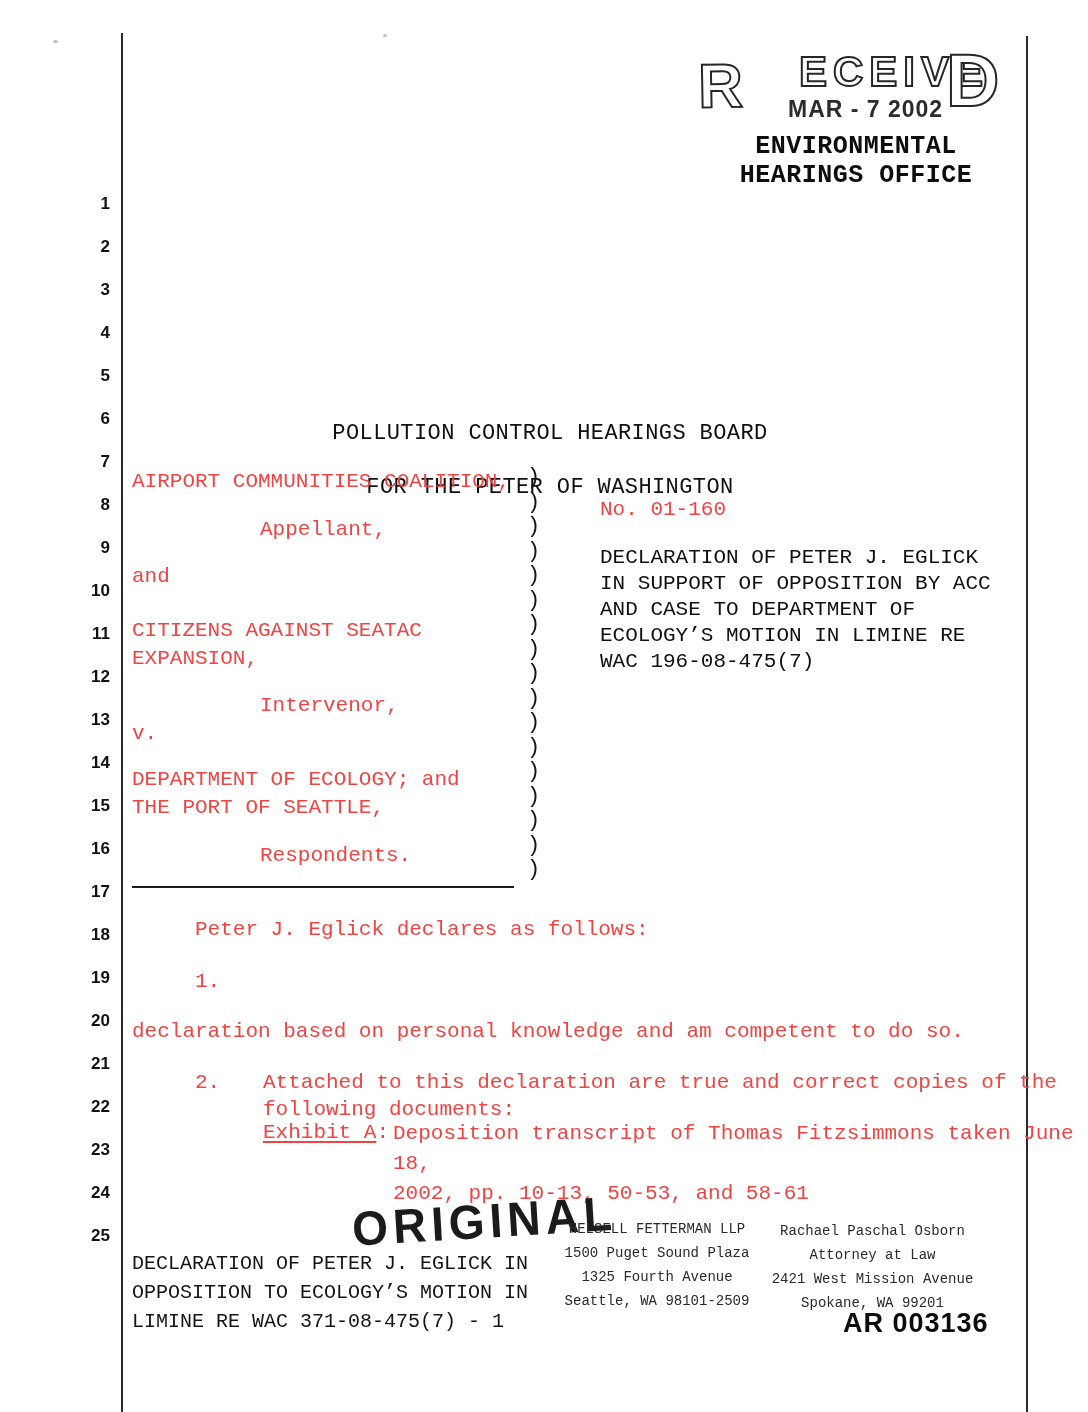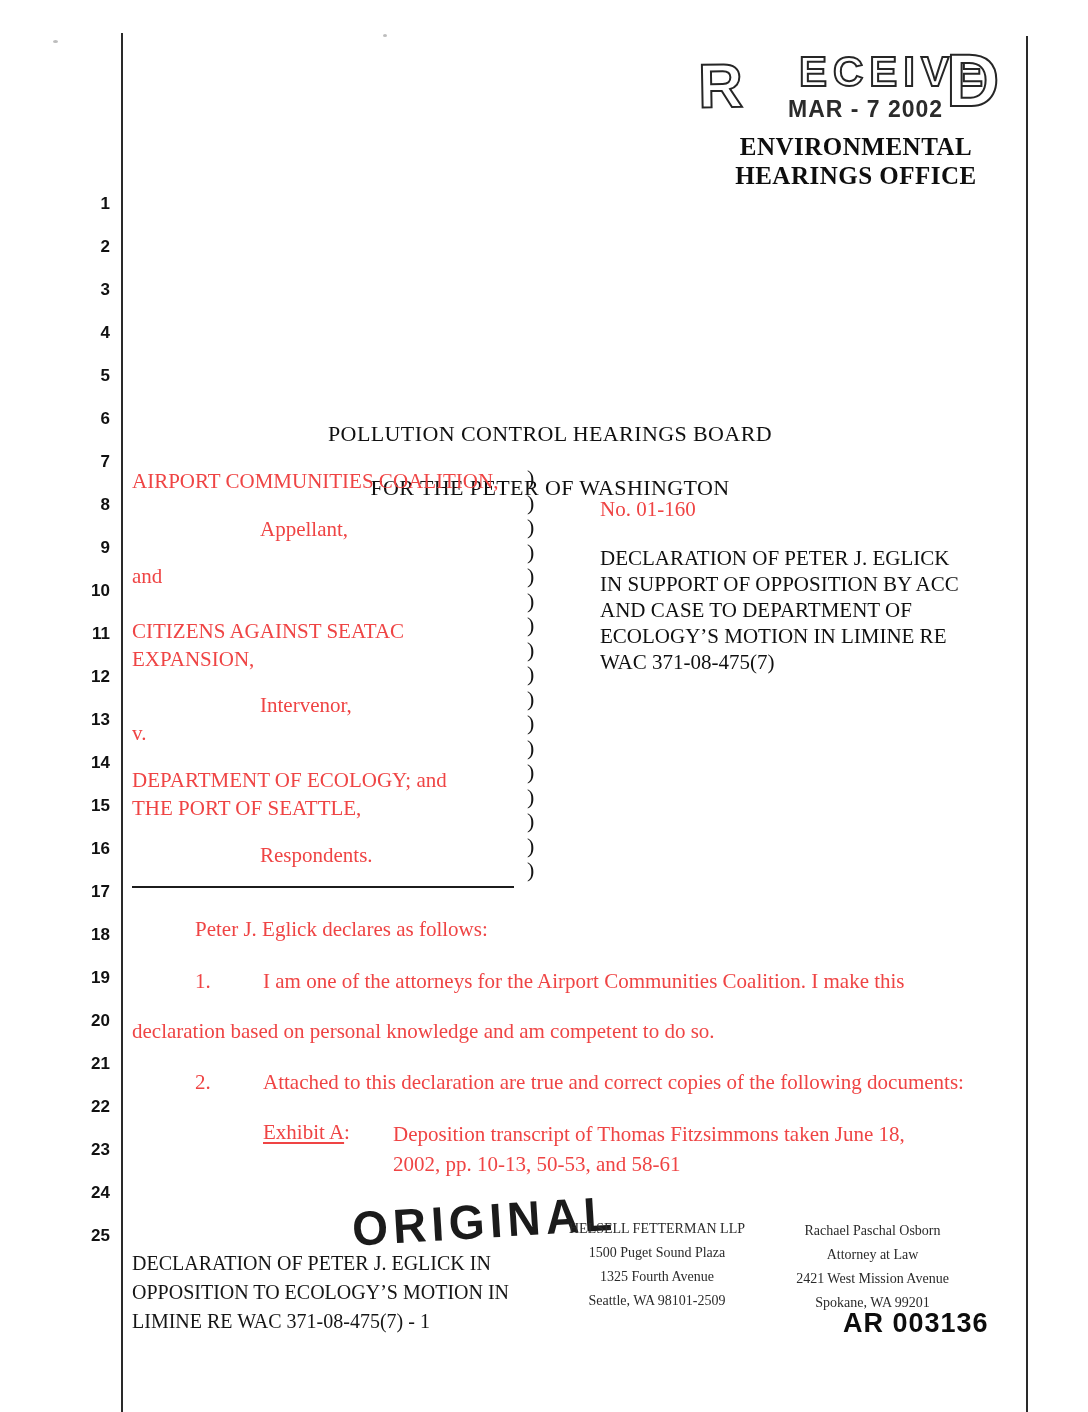--- a/index.html
+++ b/index.html
@@ -6,21 +6,21 @@
   .page {
     position: relative;
     width: 1088px;
     height: 1412px;
     margin: 0 auto;
     background: #ffffff;
     overflow: hidden;
     font-family: "Liberation Serif", serif;
     color: #141414;
   }
-  .abs { position: absolute; white-space: pre-line; }
+  .abs { position: absolute; white-space: pre-line; font-family: Liberation Mono, monospace; }
 
   
   .rule-left  { position:absolute; left:121px; top:33px;  width:2px; height:1379px; background:#2a2a2a; }
   .rule-right { position:absolute; left:1026px; top:36px; width:2px; height:1376px; background:#2a2a2a; }
   .caption-underline { position:absolute; left:132px; top:886px; width:382px; height:2px; background:#1c1c1c; }
 
   
   .gutter {
     left:72px; top:182px; width:38px;
     font-family:"Liberation Sans", sans-serif;
@@ -160,26 +160,25 @@
 )
 )
 )
 )</div>
 
   <div class="abs t21" style="left:600px; top:496px;">No. 01-160</div>
   <div class="abs case-title">DECLARATION OF PETER J. EGLICK
 IN SUPPORT OF OPPOSITION BY ACC
 AND CASE TO DEPARTMENT OF
 ECOLOGY’S MOTION IN LIMINE RE
-WAC 371-08-475(7)</div>
+WAC 196-08-475(7)</div>
 
   <div class="abs t21" style="left:195px; top:916px;">Peter J. Eglick declares as follows:</div>
 
   <div class="abs t21" style="left:195px; top:968px;">1.</div>
-  <div class="abs t21" style="left:263px; top:968px;">I am one of the attorneys for the Airport Communities Coalition.  I make this</div>
   <div class="abs t21" style="left:132px; top:1018px;">declaration based on personal knowledge and am competent to do so.</div>
 
   <div class="abs t21" style="left:195px; top:1069px;">2.</div>
   <div class="abs t21" style="left:263px; top:1069px;">Attached to this declaration are true and correct copies of the following documents:</div>
 
   <div class="abs t21" style="left:263px; top:1119px;text-align:center;"><span class="exhibit-label">Exhibit A</span><span>:</span></div>
   <div class="abs t21" style="left:393px; top:1119px; line-height:30px;">Deposition transcript of Thomas Fitzsimmons taken June 18,
 2002, pp. 10-13, 50-53, and 58-61</div>
 
   <div class="abs original-stamp">ORIGINAL</div>

